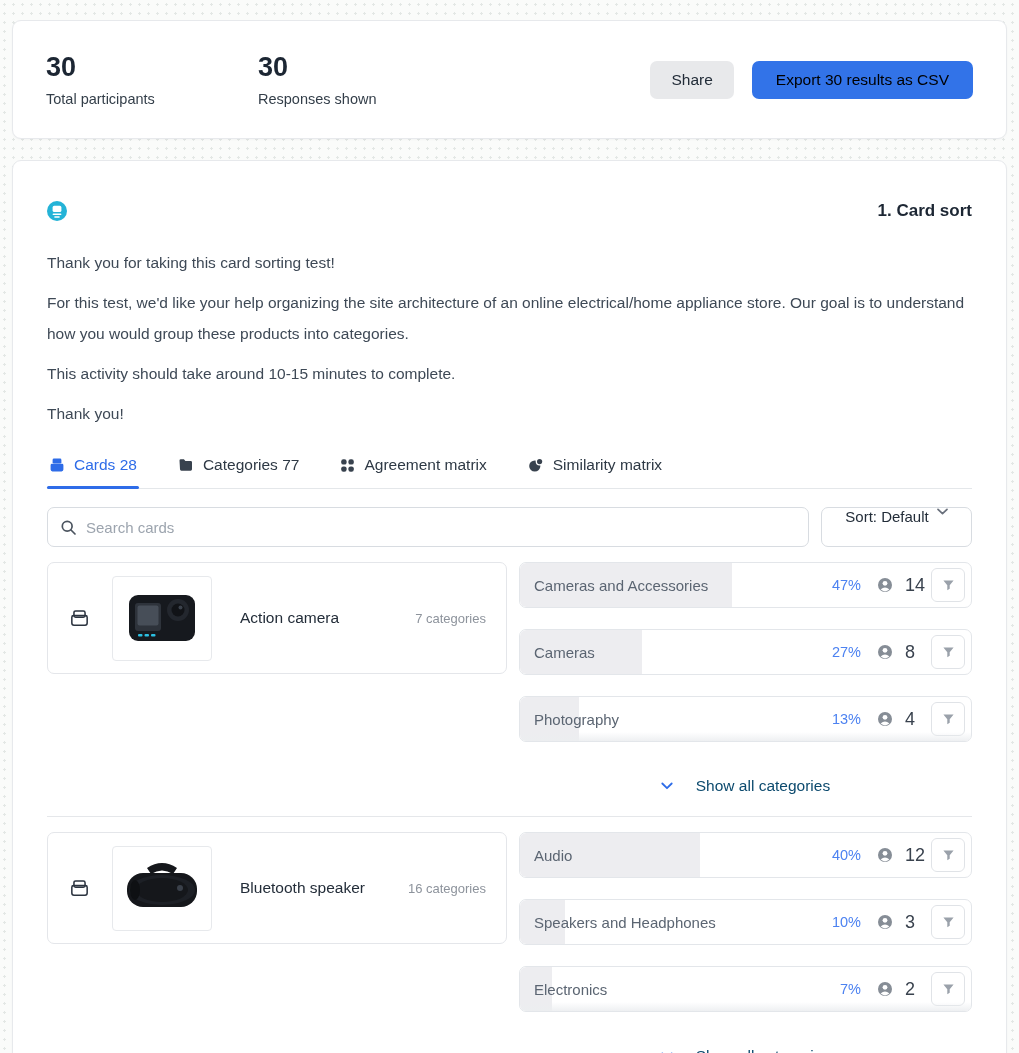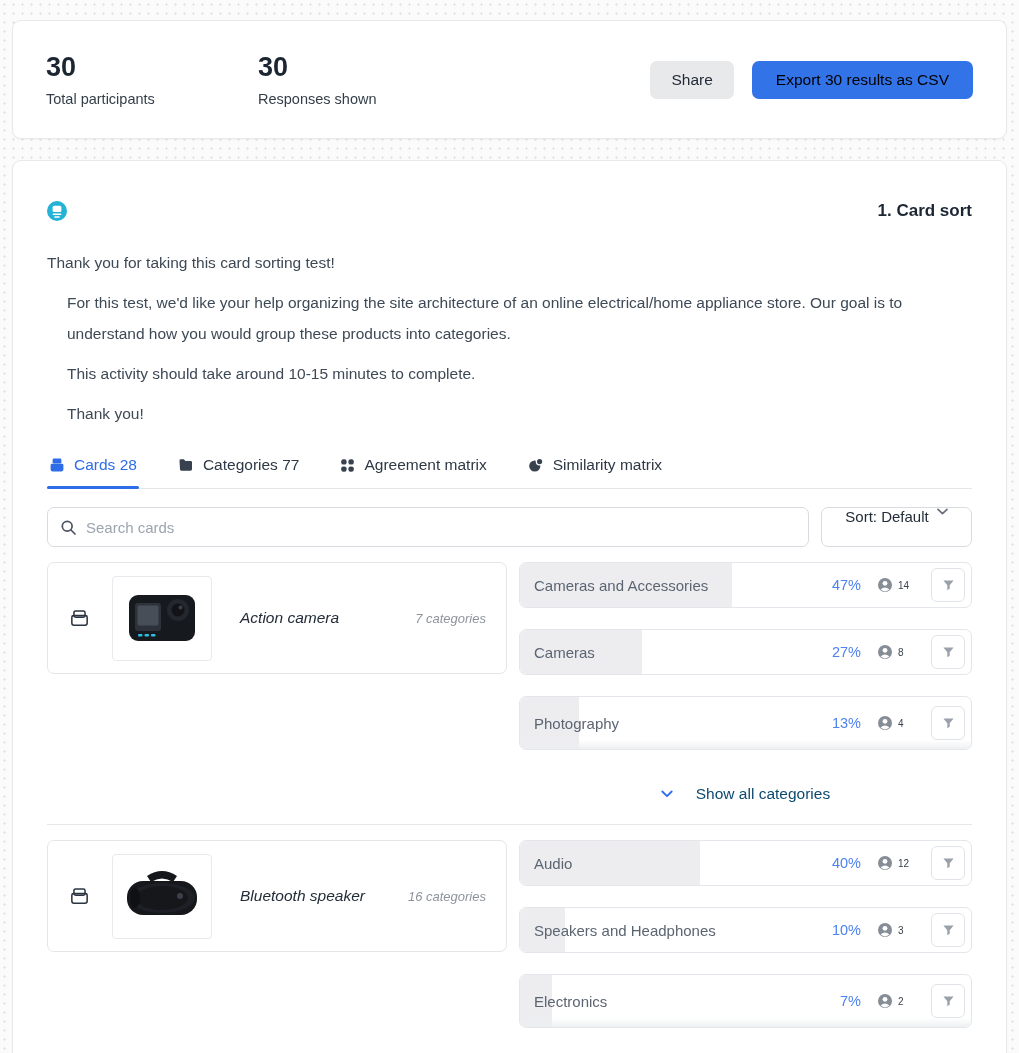--- a/index.html
+++ b/index.html
@@ -30,46 +30,46 @@
   .btn-share { background:#e8e9eb; color:#222c38; padding:0 21px; margin-right:18px; }
   .btn-export { background:#3273e8; color:#000000; padding:0 24px; font-weight:400; }
   
   .main-card {
     position:absolute; left:12px; top:160px; width:995px; height:930px;
     padding:40px 34px 0 34px;
   }
   .section-heading { display:flex; align-items:center; gap:9px; margin-bottom:26px;justify-content:space-between; }
   .section-title { font-size:17px; font-weight:700; color:#1c2633; }
   .para { font-size:15.5px; line-height:31px; color:#3d4894; color:#3e4956; margin-bottom:9px; max-width:927px; }
-  .para + .para { margin-top:0;margin-left:20px; }
+  .para + .para { margin-top:0; }
   
   .tabs { display:flex; gap:37px; margin-top:27px; border-bottom:1px solid #e4e7ea; }
   .tab { display:flex; align-items:center; gap:9px; padding:0 2px 14px 2px; font-size:15.5px; color:#2e3945; cursor:pointer; position:relative; }
   .tab.active { color:#2e6ce8; }
   .tab.active::after { content:""; position:absolute; left:0; right:0; bottom:-1px; height:3px; background:#2e6ce8; border-radius:2px; }
   
   .toolbar { display:flex; gap:12px; margin-top:18px; }
   .search-box { flex:1; height:40px; border:1px solid #d8dce1; border-radius:7px; display:flex; align-items:center; padding:8px 12px; background:#fff; }
   .search-box input { border:none; outline:none; flex:1; font-size:15px; font-family:inherit; color:#202a36; margin-left:9px; background:transparent; }
   .search-box input::placeholder { color:#9ca4ae; }
   .sort-btn { width:151px; height:40px; border:1px solid #d8dce1; border-radius:7px; background:#fff; display:flex; justify-content:center; gap:8px; font-size:15px; color:#232d39; cursor:pointer; }
   
   .row-group { display:grid; grid-template-columns:460px 1fr; column-gap:12px; margin-top:15px; }
-  .product-panel { border:1px solid #e4e6ea; border-radius:7px; height:112px; display:flex; align-items:center; padding:0 20px; background:#fff;font-style:italic; }
+  .product-panel { border:1px solid #e4e6ea; border-radius:7px; height:112px; display:flex; align-items:center; padding:0 20px; background:#fff; }
   .product-thumb { width:100px; height:85px; border:1px solid #e7e9ec; border-radius:4px; margin-left:21px; display:flex; align-items:center; justify-content:center; background:#fff; }
   .product-name { font-size:15.5px; color:#232d39; margin-left:28px; flex:1; }
   .product-count { font-size:13px; color:#8d939c; }
   .cat-list { display:flex; flex-direction:column; gap:21px; position:relative; }
   .cat-row { position:relative; height:46px; border:1px solid #e3e6ea; border-radius:7px; background:#fff; overflow:hidden; display:flex; align-items:center; }
   .cat-fill { position:absolute; left:0; top:0; bottom:0; background:#ededf0; border-radius:6px 0 0 6px; }
   .cat-label { position:relative; font-size:15px; color:#5b6572; margin-left:14px; flex:1; }
   .cat-pct { position:relative; font-size:14.5px; color:#4c82f1; width:46px; text-align:right; }
-  .cat-count { position:relative; display:flex; align-items:center; gap:5px; font-size:10px; color:#39424e; width:46px; margin-left:16px; }
+  .cat-count { position:relative; display:flex; align-items:center; gap:12px; font-size:18px; color:#39424e; width:46px; margin-left:16px; }
   .filter-btn { position:relative; width:34px; height:34px; border:1px solid #e0e3e7; border-radius:6px; background:#fff; display:flex; align-items:center; justify-content:center; cursor:pointer; margin-right:6px; margin-left:8px; }
-  .cat-row.clipped { height:54px;justify-content:space-between; }
+  .cat-row.clipped { height:46px;justify-content:space-between; }
   .cat-row.clipped::after { content:""; position:absolute; left:0; right:0; bottom:0; height:9px; background:linear-gradient(to bottom, rgba(250,251,250,0), rgba(236,238,240,.9)); }
   .show-all { display:flex; align-items:center; justify-content:center; gap:23px; margin-top:14px; color:#0c4a6e; font-size:15.5px; cursor:pointer; }
   .group-divider { border:none; border-top:1px solid #e5e7ea; margin:21px 0 0 0; }
   .icon { display:inline-flex; flex:none; }
 </style>
 </head>
 <body>
 
 <div class="card stats-card">
   <div class="stat">

